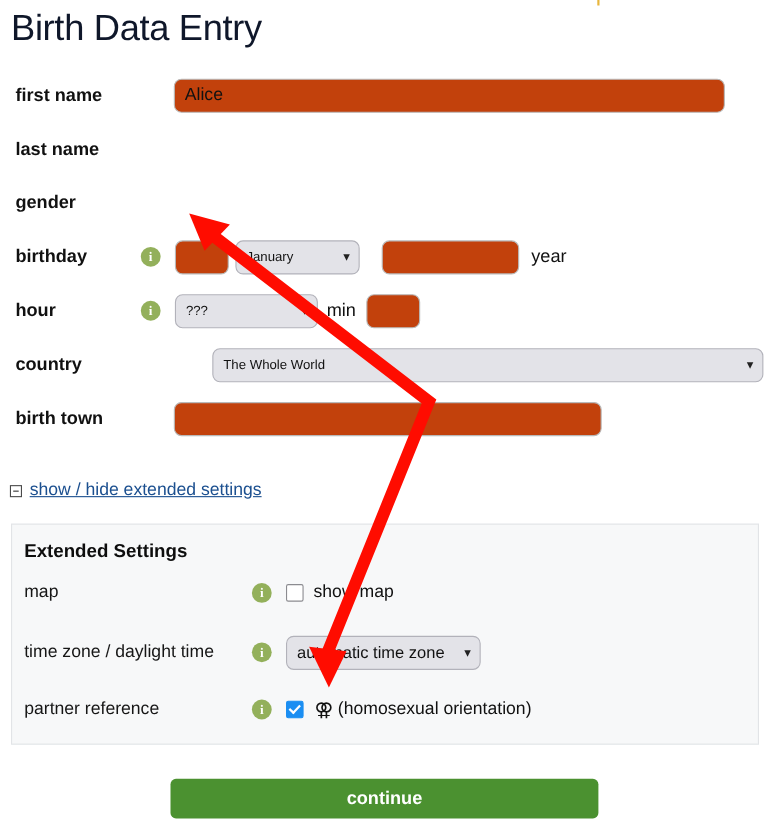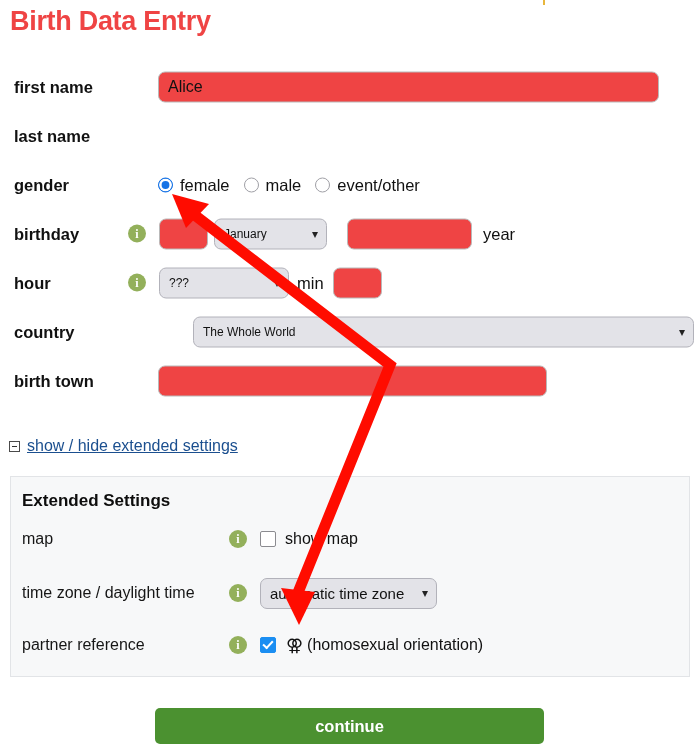--- a/index.html
+++ b/index.html
@@ -12,24 +12,24 @@
     color: #111111;
     position: relative;
     overflow: hidden;
   }
 
   
   .page-title {
     position: absolute;
     left: 10px;
     top: 6px;
-    font-size: 27px;
-    font-weight: bold;
+    font-size: 33px;
+    font-weight: normal;
     letter-spacing: -0.3px;
-    color: #ef4444;
+    color: #0f172a;
   }
 
   
   .form-rows {
     position: absolute;
     left: 0;
     top: 62px;
     width: 700px;
   }
   .row {
@@ -54,21 +54,21 @@
     display: flex;
     align-items: center;
     gap: 0;
   }
 
   
   .txt {
     font-family: "Liberation Sans", sans-serif;
     font-size: 16px;
     color: #111111;
-    background: #ef4444;
+    background: #c2410c;
     border: 1px solid #b9b9b9;
     border-radius: 7px;
     padding: 4px 9px;
     height: 31px;
     outline: none;
   }
   .txt::placeholder { color: #9a9a9a; }
   .txt-wide { width: 501px; }
   .txt-town { width: 389px; }
   .txt-day { width: 49px; }
@@ -299,36 +299,20 @@
       <input class="txt txt-wide" type="text" value="Alice" style="">
     </div>
   </div>
 
   <div class="row">
     <div class="row-label">last name</div>
   </div>
 
   <div class="row">
     <div class="row-label">gender</div>
-    <div class="field-area">
-      <div class="radio-group">
-        <label class="radio-item">
-          <span class="radio checked"></span>
-          <span class="radio-label">female</span>
-        </label>
-        <label class="radio-item">
-          <span class="radio"></span>
-          <span class="radio-label">male</span>
-        </label>
-        <label class="radio-item">
-          <span class="radio"></span>
-          <span class="radio-label">event/other</span>
-        </label>
-      </div>
-    </div>
   </div>
 
   <div class="row">
     <div class="row-label">birthday</div>
     <div class="field-area" style="left:128px;">
       <span class="info-icon">i</span>
       <input class="txt txt-day" type="text" style="margin-left: 13px;" value="">
       <span class="sel-wrap" style="margin-left:6px;">
         <select class="sel sel-month">
           <option>January</option>

